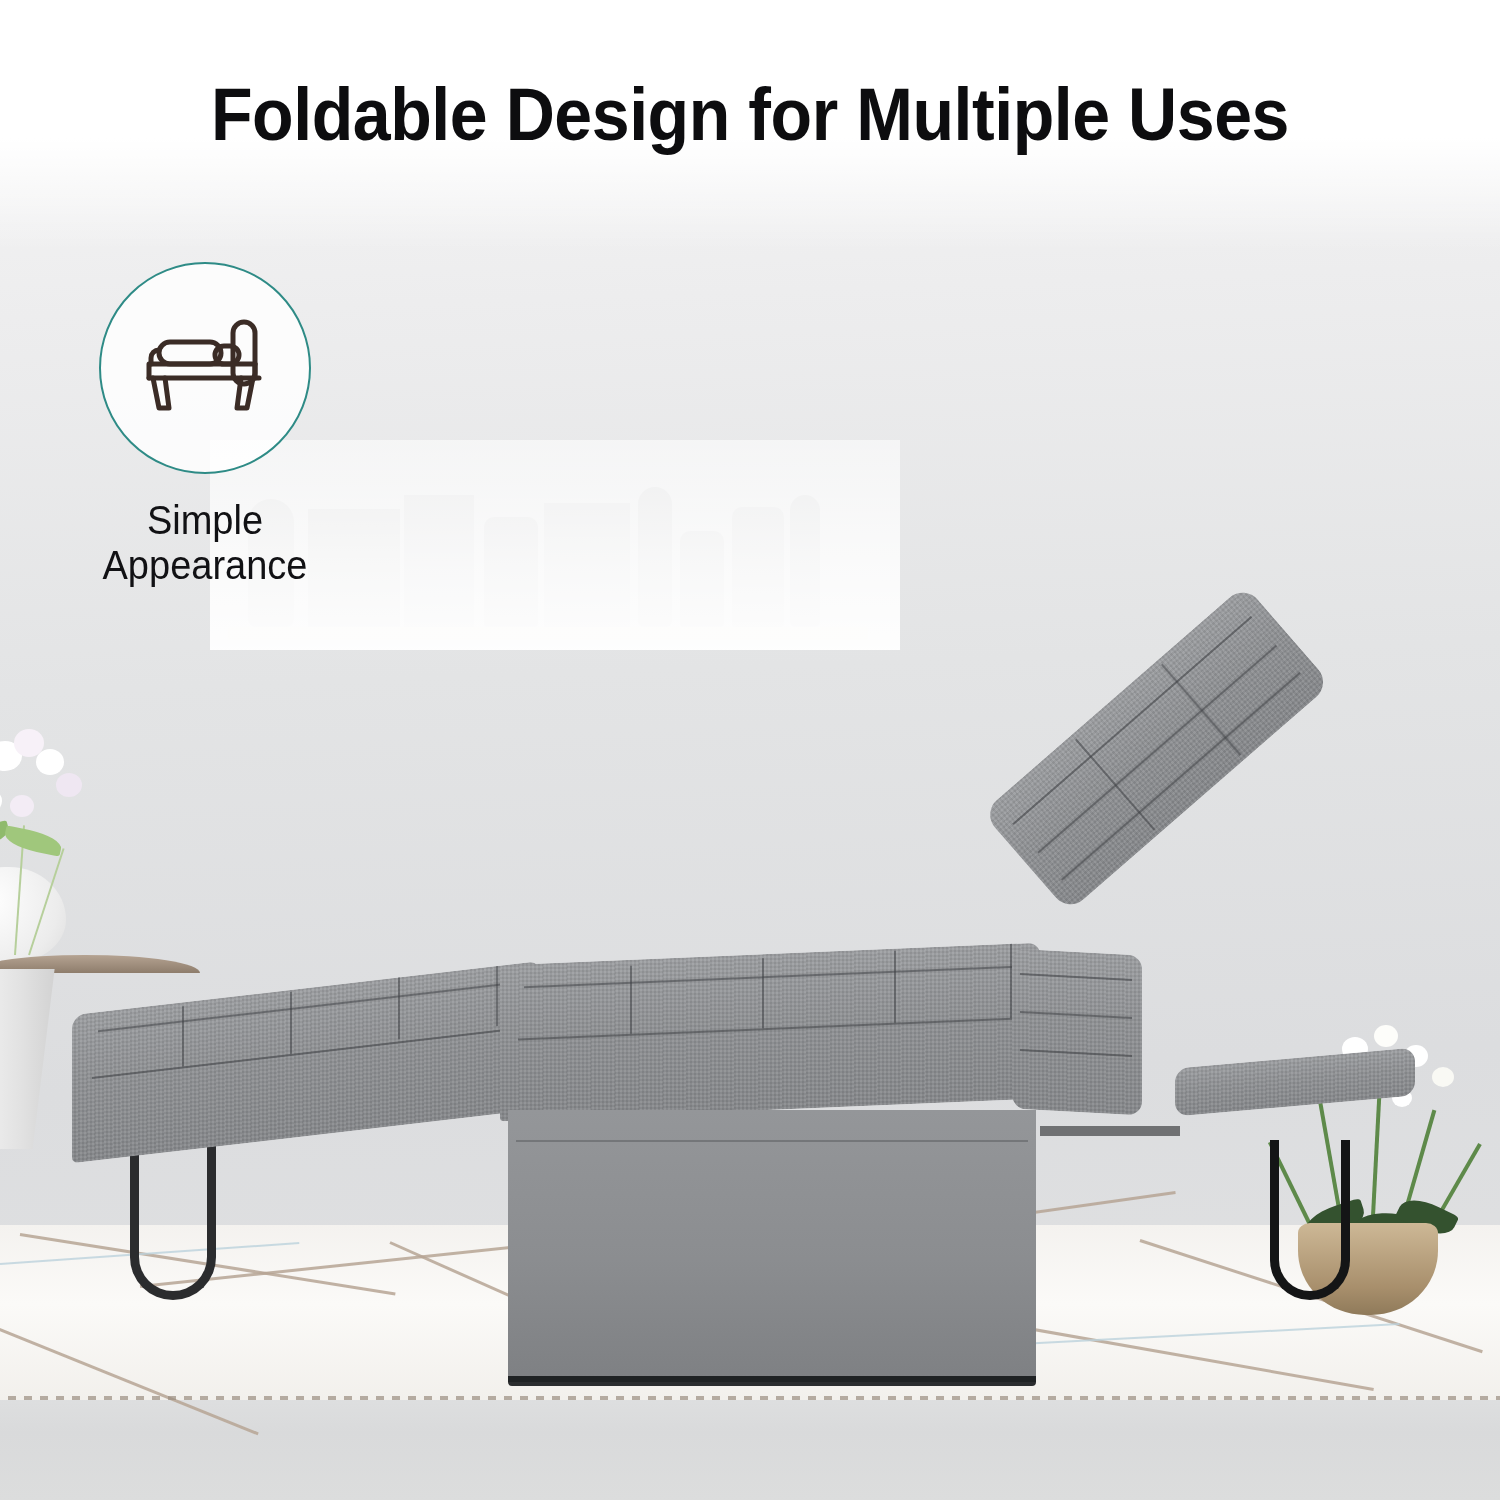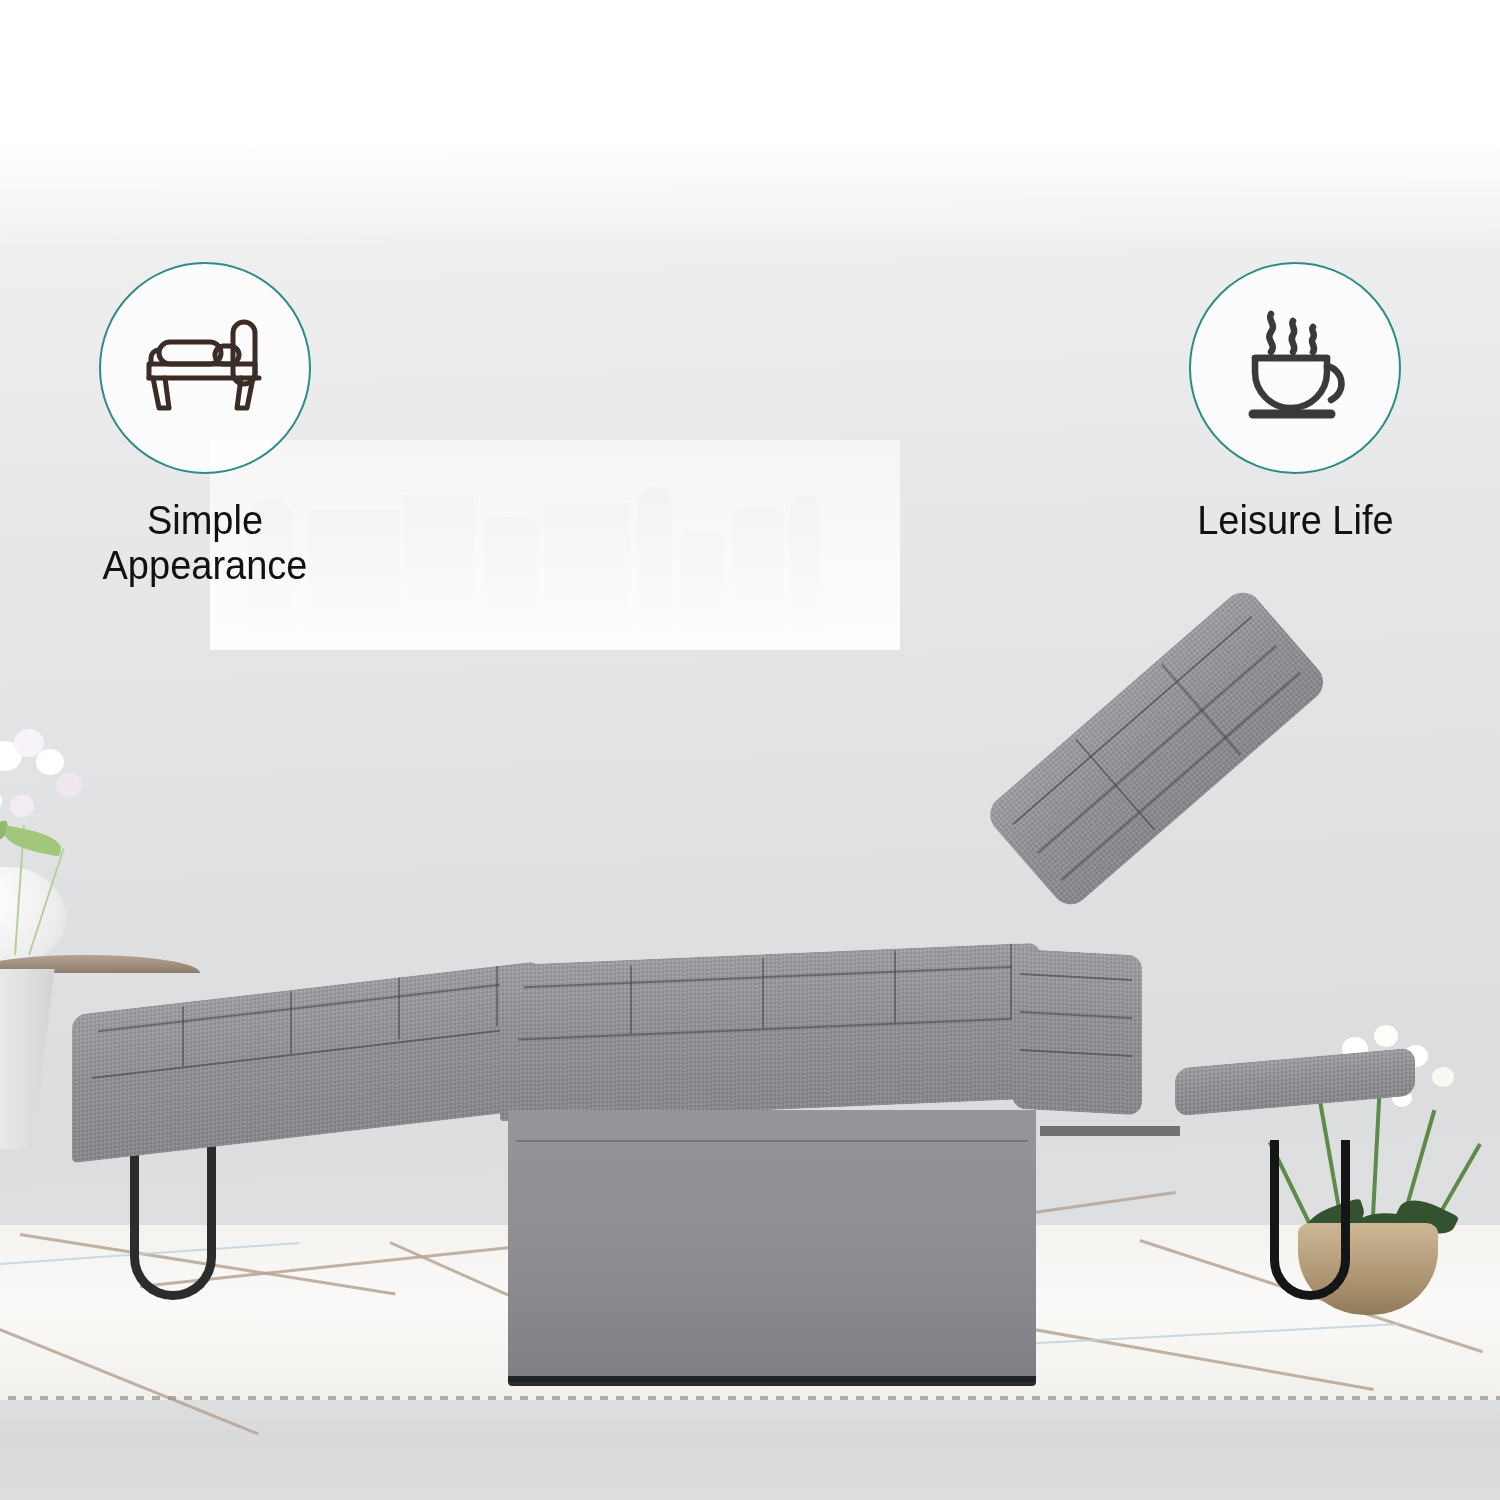--- a/index.html
+++ b/index.html
@@ -331,20 +331,23 @@
       <div class="stitch-v" style="left:232px; top:6px; height:120px;"></div>
     </div>
 
     <div class="skirt" style="left:508px; top:370px; width:528px; height:272px;"></div>
     <div class="stitch-h" style="left:516px; top:400px; width:512px; background:rgba(60,62,65,.35);"></div>
     <div class="shadow-strip" style="left:508px; top:636px; width:528px; height:10px; border-radius:0 0 4px 4px;"></div>
 
     <div class="shadow-strip" style="left:1040px; top:386px; width:140px; height:10px; opacity:.55;"></div>
   </div>
 
+  <div class="title-wrap">
+    <div class="title">Foldable Design for Multiple Uses</div>
+  </div>
 
   <div class="features">
 
     <div class="feature">
       <div class="circle">
         <span>
           <svg width="128" height="104" viewBox="0 0 128 104" fill="none" stroke="#3b2c26" stroke-width="5" stroke-linecap="round" stroke-linejoin="round">
             <rect x="92" y="6" width="22" height="62" rx="11"></rect>
             <rect x="18" y="26" width="62" height="22" rx="11"></rect>
             <rect x="74" y="30" width="24" height="18" rx="9"></rect>
@@ -355,33 +358,17 @@
             <path d="M114 48v14"></path>
             <path d="M12 62l6 30h10l-4-30"></path>
             <path d="M112 62l-6 30h-10l4-30"></path>
           </svg>
         </span>
       </div>
       <div class="feature-label">Simple Appearance</div>
     </div>
 
 
-    <div class="feature">
-      <div class="circle">
-        <span>
-          <svg width="128" height="124" viewBox="0 0 128 124" fill="none" stroke="#3a3a3c" stroke-width="6.5" stroke-linecap="round" stroke-linejoin="round">
-            <path d="M24 52 h72 v14 a36 36 0 0 1 -72 0 z"></path>
-            <path d="M24 52 h72"></path>
-            <path d="M96 60 a18 18 0 0 1 4 34"></path>
-            <path d="M22 108 h78" stroke-width="9"></path>
-            <path d="M40 46 c6-8 -6-12 0-20 c6-8 -4-12 0-18"></path>
-            <path d="M62 46 c5-7 -5-10 0-17 c4-6 -3-10 0-14"></path>
-            <path d="M82 46 c4-6 -4-9 0-14 c3-5 -3-8 0-11"></path>
-          </svg>
-        </span>
-      </div>
-      <div class="feature-label">Leisure Life</div>
-    </div>
 
 
   </div>
 
 </div>
 
 </body></html>

